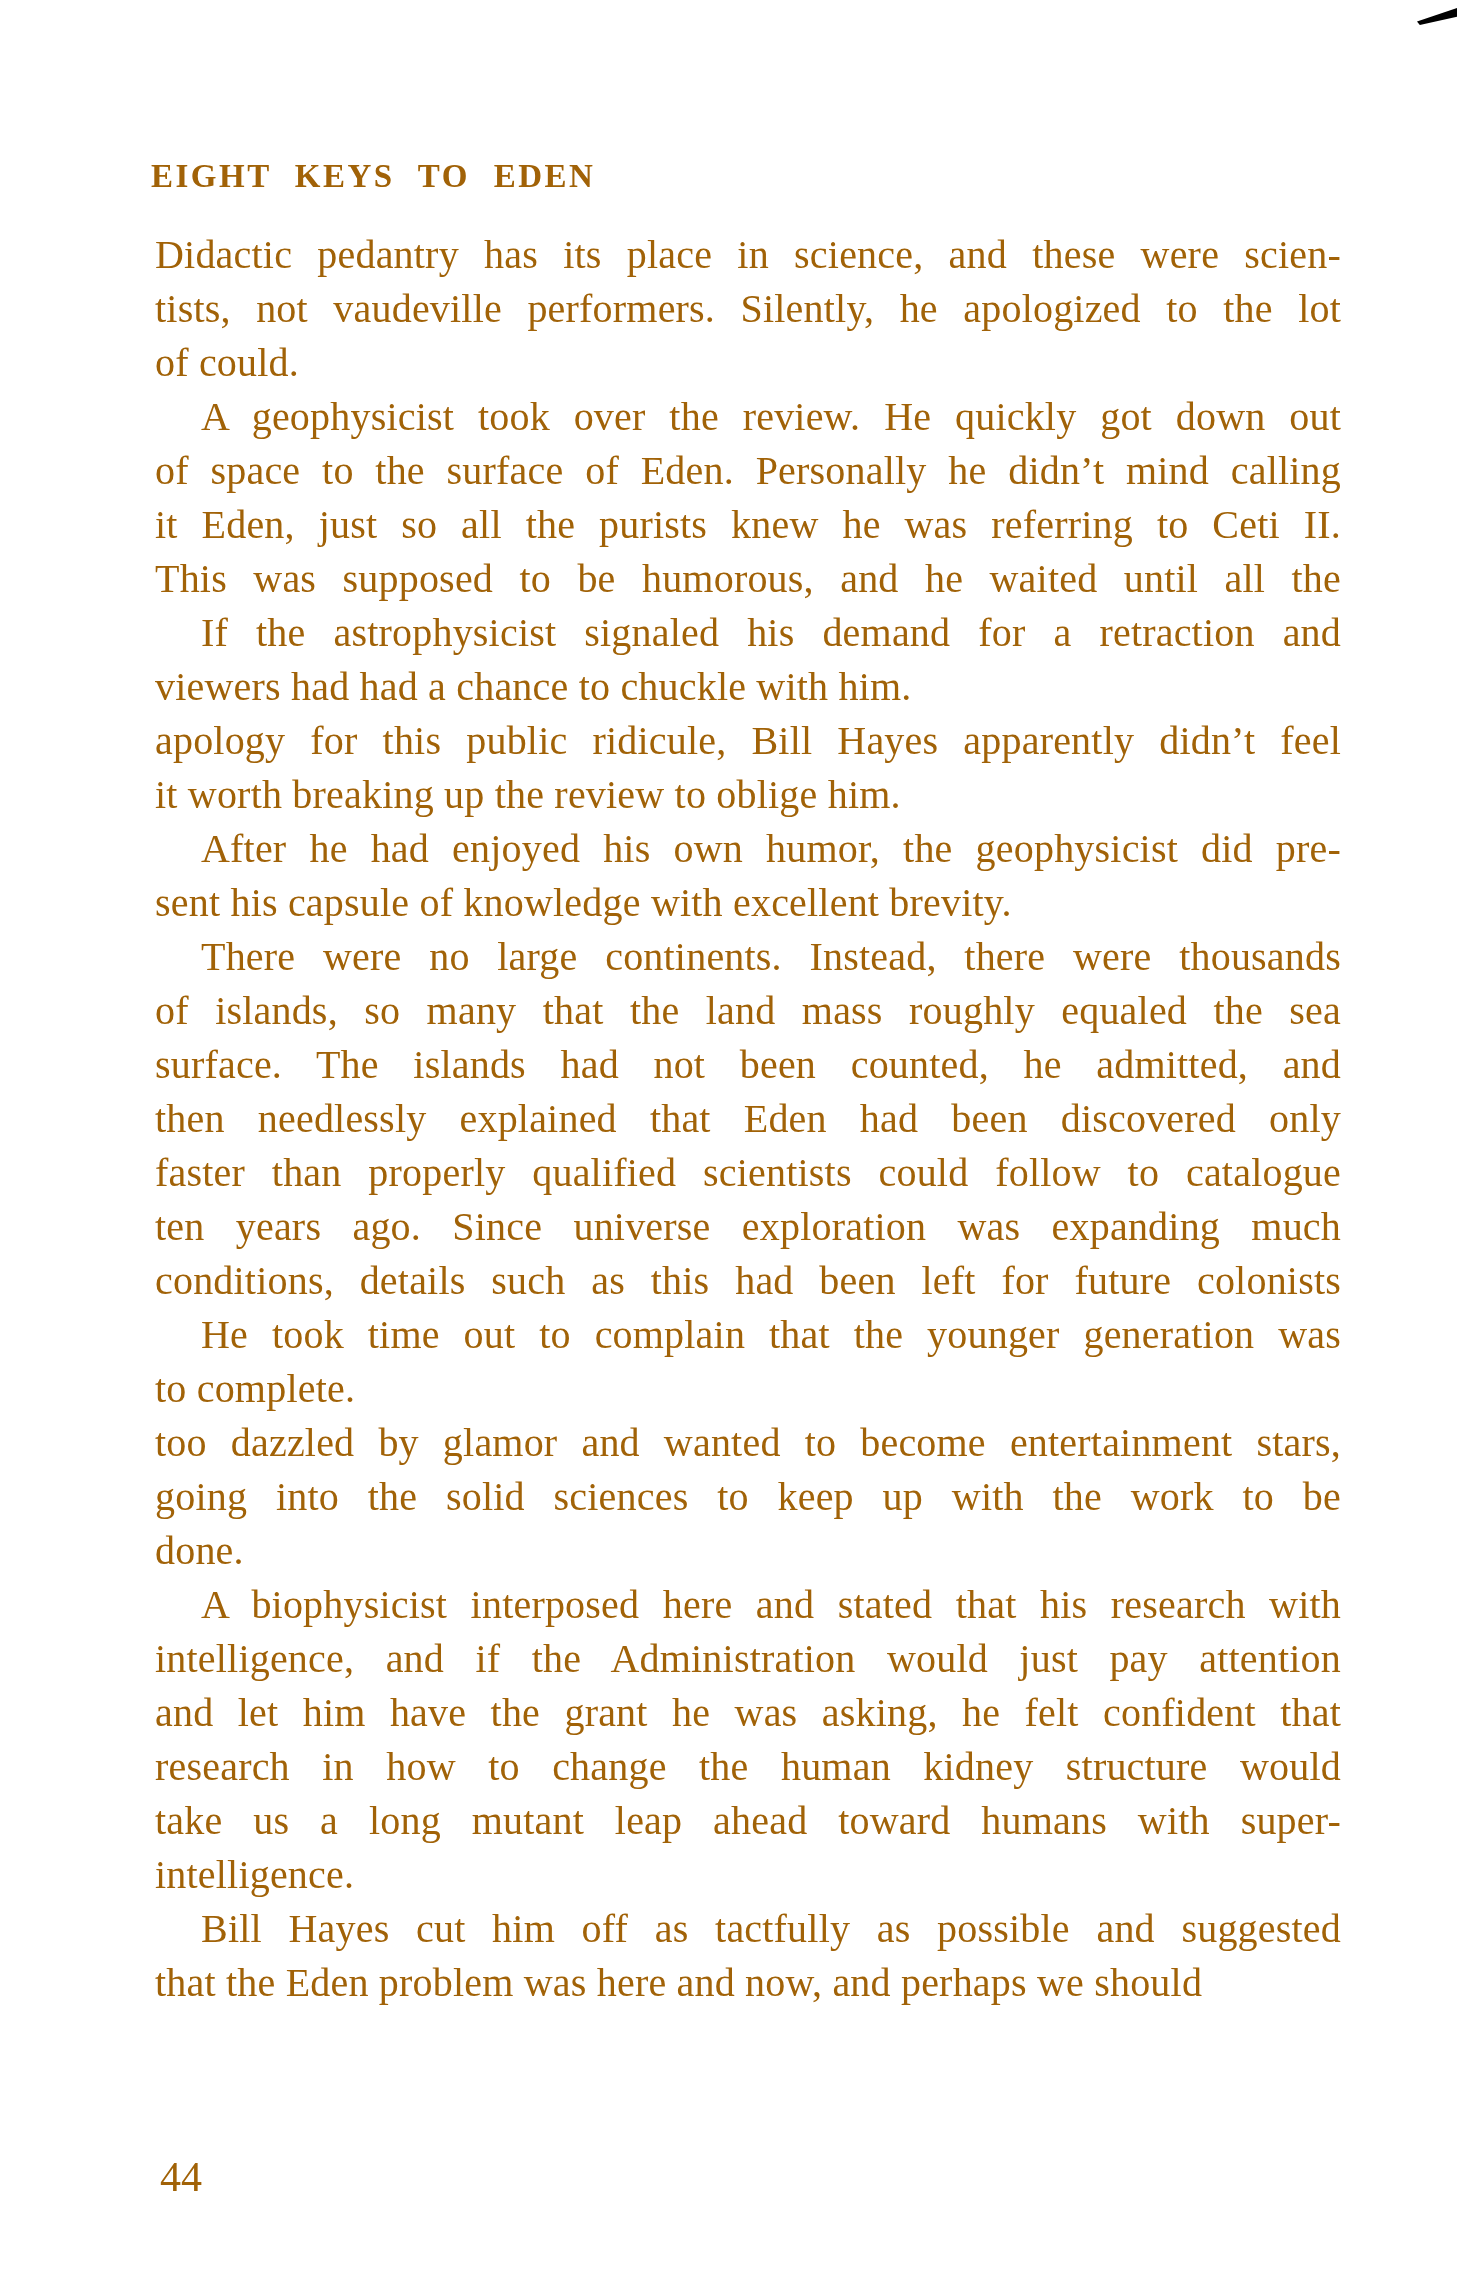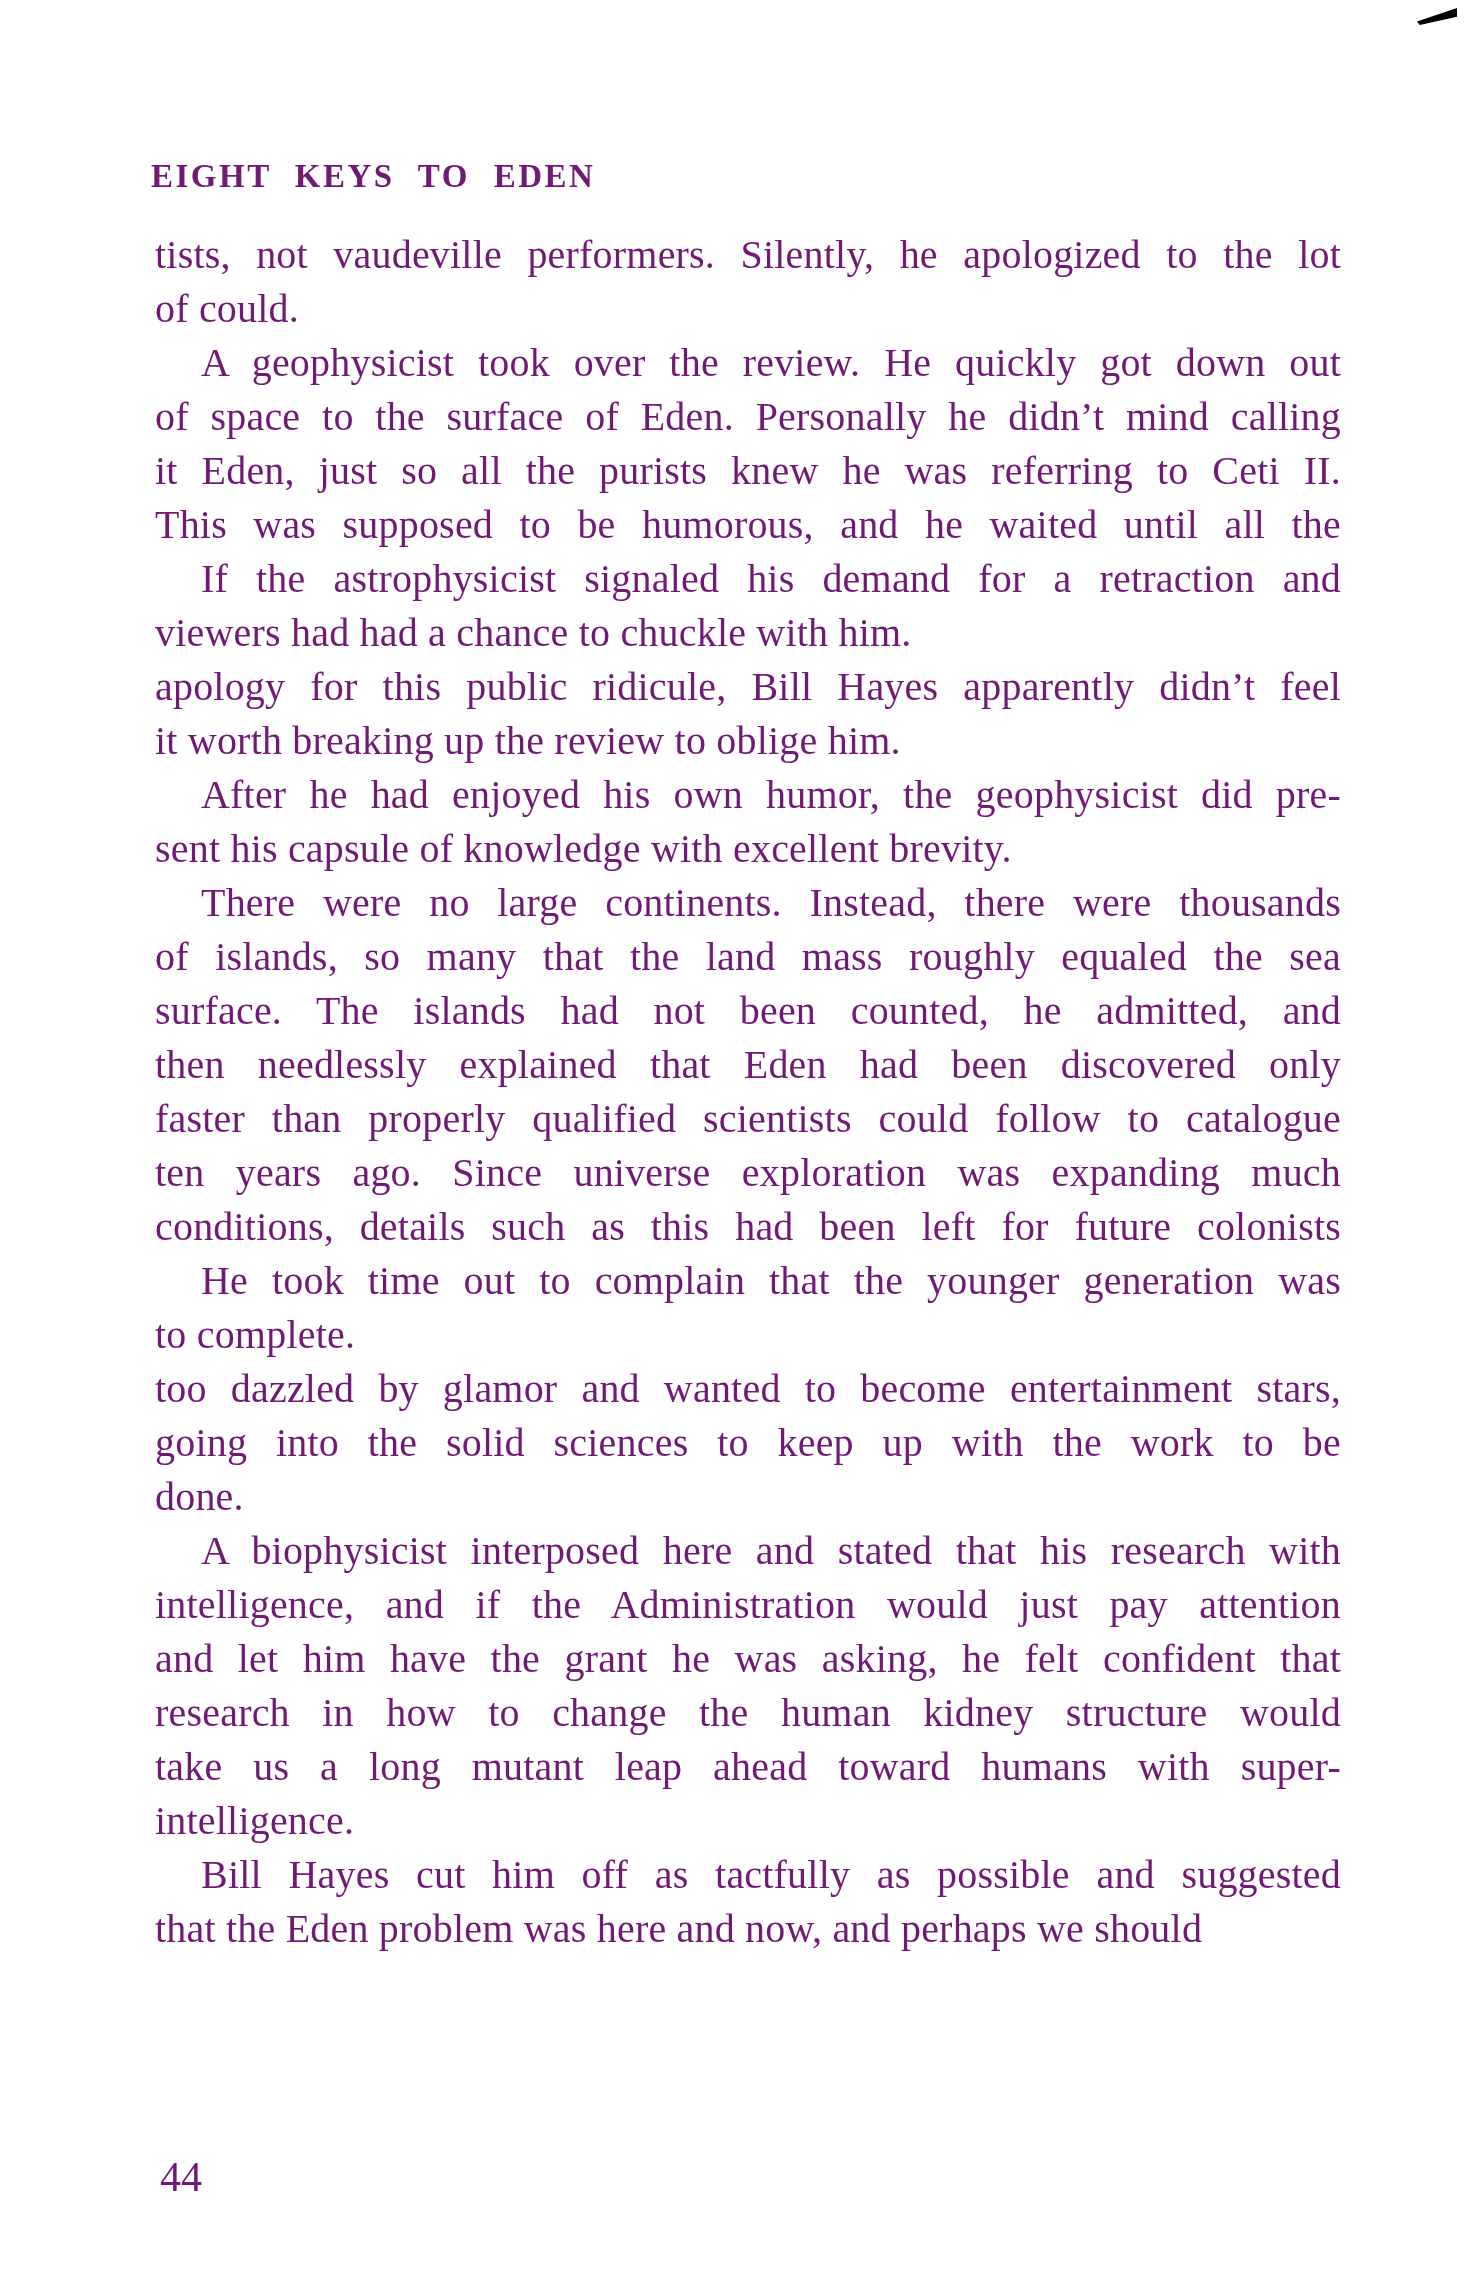--- a/index.html
+++ b/index.html
@@ -7,21 +7,21 @@
     padding: 0;
     background: #ffffff;
   }
   .page {
     position: relative;
     width: 1483px;
     height: 2276px;
     background: #ffffff;
     overflow: hidden;
     font-family: "Liberation Serif", "DejaVu Serif", serif;
-    color: #701a75;
+    color: #a16207;
   }
   .corner-mark {
     position: absolute;
     top: 8px;
     right: 26px;
     width: 40px;
     height: 17px;
     background: #000000;
     clip-path: polygon(0% 80%, 100% 0%, 100% 52%, 7% 100%);
   }
@@ -63,20 +63,21 @@
     line-height: 54px;
   }
 </style>
 </head>
 <body>
 
 <div class="page">
   <div class="corner-mark"></div>
   <header class="running-header">EIGHT KEYS TO EDEN</header>
   <main class="body-text" id="body-text">
+      <div class="line">Didactic pedantry has its place in science, and these were scien-</div>
       <div class="line">tists, not vaudeville performers. Silently, he apologized to the lot</div>
       <div class="line last">of could.</div>
       <div class="line indent">A geophysicist took over the review. He quickly got down out</div>
       <div class="line">of space to the surface of Eden. Personally he didn’t mind calling</div>
       <div class="line">it Eden, just so all the purists knew he was referring to Ceti II.</div>
       <div class="line">This was supposed to be humorous, and he waited until all the</div>
       <div class="line indent">If the astrophysicist signaled his demand for a retraction and</div>
       <div class="line last">viewers had had a chance to chuckle with him.</div>
       <div class="line">apology for this public ridicule, Bill Hayes apparently didn’t feel</div>
       <div class="line last">it worth breaking up the review to oblige him.</div>

